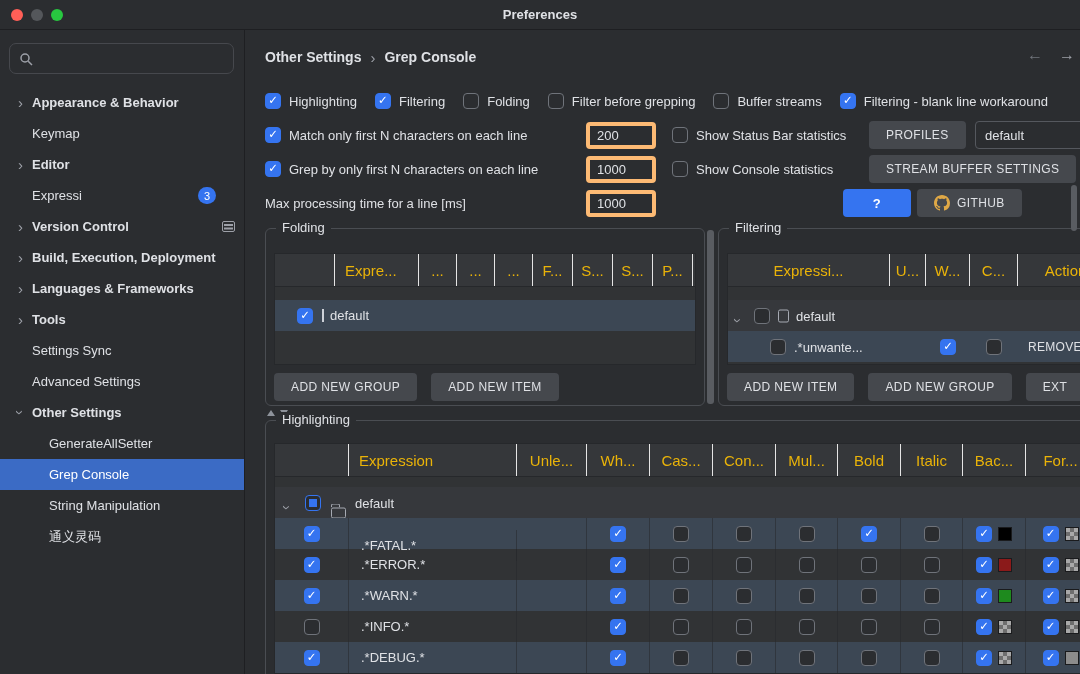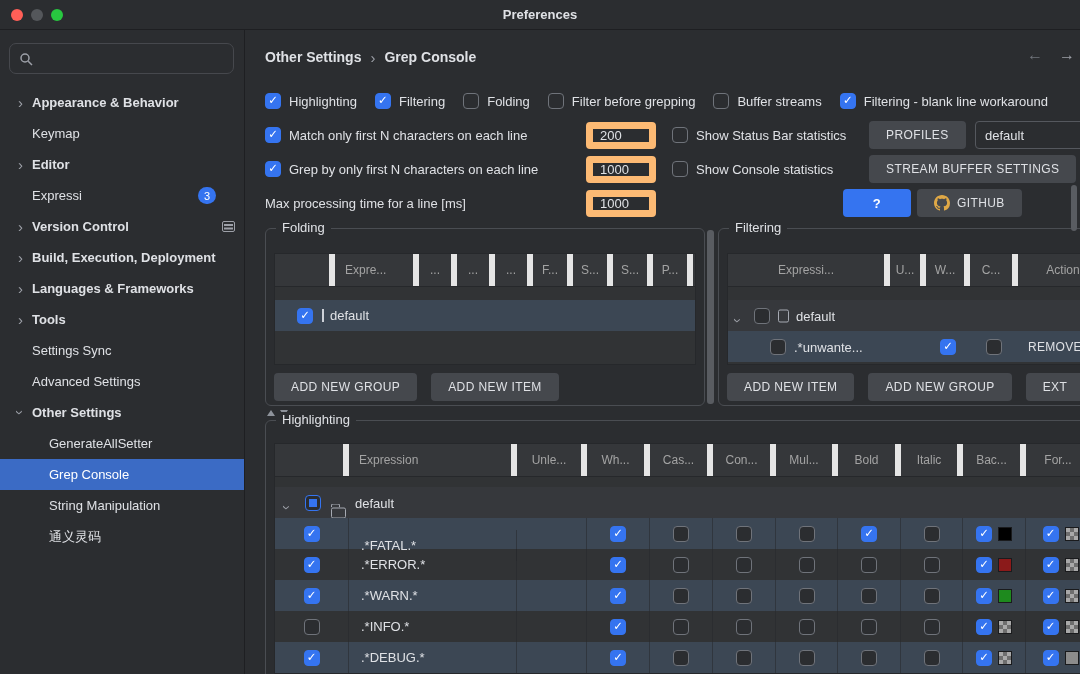--- a/index.html
+++ b/index.html
@@ -35,42 +35,42 @@
 .r2{margin-top:6px;height:30px}
 .r3{margin-top:4px;height:30px}
 .r4{margin-top:4px;height:30px}
 .opt{display:inline-flex;align-items:center;gap:8px;white-space:nowrap}
 .optlabel{white-space:nowrap}
 .cb{width:16px;height:16px;flex:0 0 16px;border:1.6px solid #6F737A;border-radius:4px;background:#2B2D30;display:inline-flex;align-items:center;justify-content:center}
 .cb.checked{background:#3574F0;border-color:#3574F0}
 .cb.checked::after{content:"\2713";color:#FFF;font-size:11.5px;font-weight:700;line-height:1}
 .cb.partial{border-color:#3574F0}
 .cb.partial::after{content:"";width:8px;height:8px;background:#3574F0}
-.txt{width:70px;height:27px;background:#2B2D30;border:7px solid #fdba74;border-radius:4px;color:#DFE1E5;padding:0 7px;font-size:13px;font-family:inherit}
+.txt{width:70px;height:27px;background:#2B2D30;border:4px solid #fdba74;border-radius:4px;color:#DFE1E5;padding:0 7px;font-size:13px;font-family:inherit}
 .at-input{position:absolute;left:321px}
 .at-cb2{position:absolute;left:407px}
 .at-btn{position:absolute;left:604px}
 .at-combo{position:absolute;left:710px}
 .at-reset{position:absolute;left:401px}
 .at-help{position:absolute;left:578px}
 .at-github{position:absolute;left:652px}
 .btn{height:28px;display:inline-flex;align-items:center;justify-content:center;gap:7px;padding:0 17px;background:#45484D;border:none;border-radius:4px;color:#DFE1E5;font-size:12px;letter-spacing:.4px;font-family:inherit;white-space:nowrap;cursor:default}
 .btn.blue{background:#3574F0;color:#fff;font-weight:700;font-size:13px;width:68px}
 .combo{width:130px;height:28px;border:1px solid #55585E;border-radius:4px;background:#2B2D30;display:inline-flex;align-items:center;justify-content:space-between;padding:0 9px}
 .panel-row{margin-top:10px;height:178px;display:flex;align-items:stretch}
 .panel{border:1px solid #4A4D52;border-radius:6px;position:relative;padding:24px 8px 8px;background:#2B2D30}
 .panel-title{position:absolute;top:-9px;left:10px;background:#2B2D30;padding:0 6px;font-size:13px}
 .folding-panel{flex:0 0 440px}
 .vsplit{flex:0 0 7px;margin:2px;background:#595C61;border-radius:3px}
 .filtering-panel{flex:0 0 420px;margin-left:2px}
 .tbl{background:#313335;border:1px solid #26282B;position:relative;width:100%}
 .folding-panel .tbl,.filtering-panel .tbl{height:112px;overflow:hidden}
 .btnrow{display:flex;gap:14px;margin-top:8px}
 .thead{height:33px;display:flex;background:#35373A;border-bottom:1px solid #26282B}
-.hcell{height:100%;display:flex;align-items:center;justify-content:center;color:#a3a3a3;font-size:12px;border-right:6px solid #e5e5e5;white-space:nowrap;overflow:hidden;flex-shrink:0}
+.hcell{height:100%;display:flex;align-items:center;justify-content:center;color:#eab308;font-size:15px;border-right:1px solid #e5e5e5;white-space:nowrap;overflow:hidden;flex-shrink:0}
 .hcell.left{justify-content:flex-start;padding-left:10px}
 .tspacer{height:13px}
 .tspacer.s10{height:10px}
 .trow{height:31px;display:flex;align-items:center;position:relative}
 .trow.stripe{background:#3C4754}
 .trow.grp{background:#36383C}
 .abs{position:absolute;top:50%;transform:translateY(-50%)}
 .cb.abs{transform:translateY(-50%)}
 .cell{height:100%;display:flex;align-items:center;justify-content:center;gap:6px;border-right:1px solid rgba(38,40,43,.55);flex-shrink:0}
 .cell.left{justify-content:flex-start;padding-left:12px}

